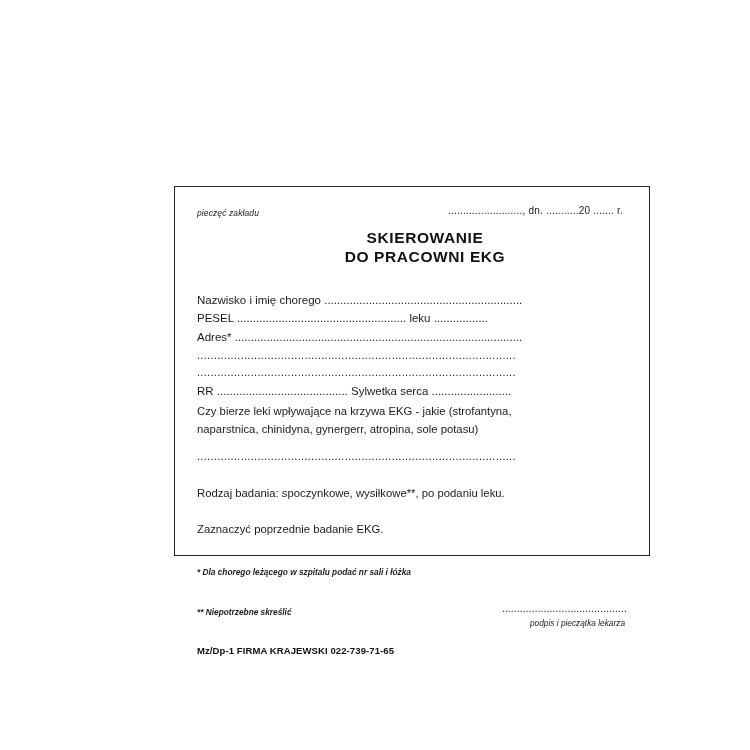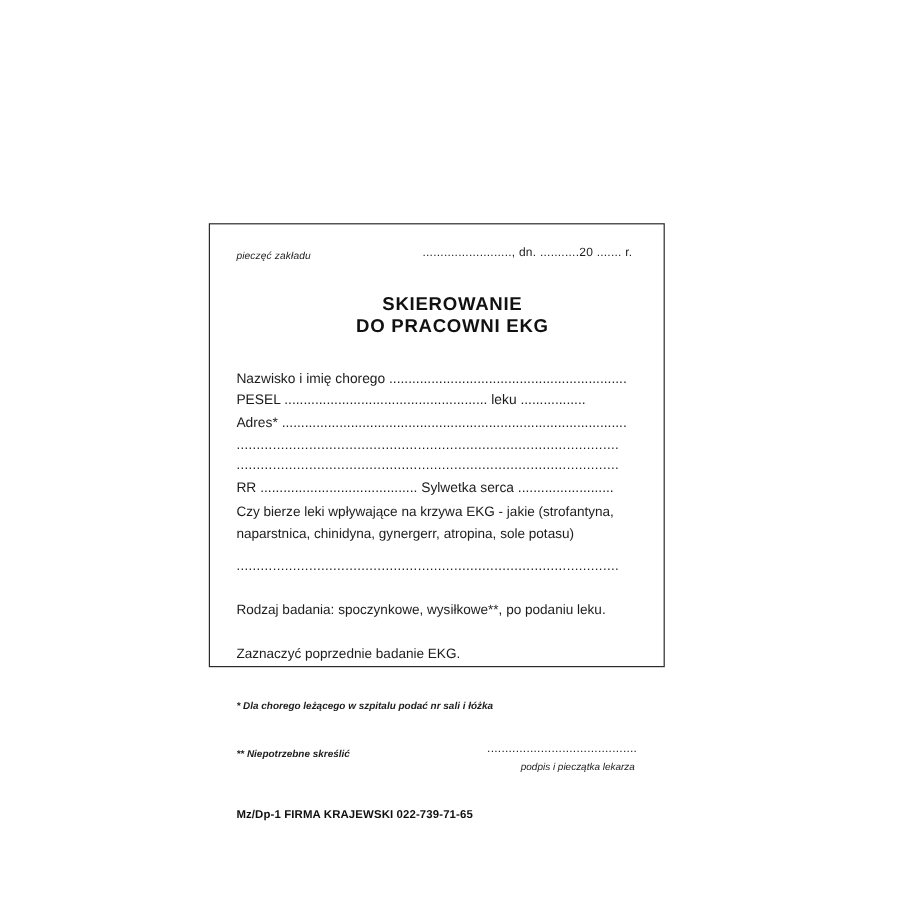--- a/index.html
+++ b/index.html
@@ -16,21 +16,21 @@
   #page {
     position: relative;
     width: 750px;
     height: 750px;
     background: #ffffff;
   }
   .form-card {
     position: absolute;
     left: 174px;
     top: 186px;
-    width: 380px;
+    width: 476px;
     height: 370px;
     background: #ffffff;
     border: 1px solid #2b2b2b;
     box-sizing: border-box;
     padding: 18px 22px 10px 22px;
   }
   .row-top {
     display: flex;
     align-items: flex-start;
     justify-content: space-between;
@@ -45,21 +45,21 @@
   }
   .date-line {
     font-size: 10px;
     color: #1c1c1c;
     white-space: nowrap;
     letter-spacing: 0.2px;
     padding-right: 4px;
   }
   .title-block {
     text-align: center;
-    margin-top: 26px;
+    margin-top: 10px;
     margin-left: 26px;
   }
   .title-line {
     font-size: 15.5px;
     font-weight: bold;
     letter-spacing: 0.6px;
     color: #111111;
     line-height: 1.25;
   }
   .fields {
@@ -125,21 +125,21 @@
     font-size: 8.3px;
     font-style: italic;
     color: #1c1c1c;
     white-space: nowrap;
     text-align: center;
   }
   .imprint {
     font-size: 9.5px;
     font-weight: bold;
     color: #111111;
-    margin-top: 15px;
+    margin-top: 2px;
     letter-spacing: 0.1px;
   }
 </style>
 </head>
 <body>
 
 <div id="page">
 
   <div class="form-card">
 

